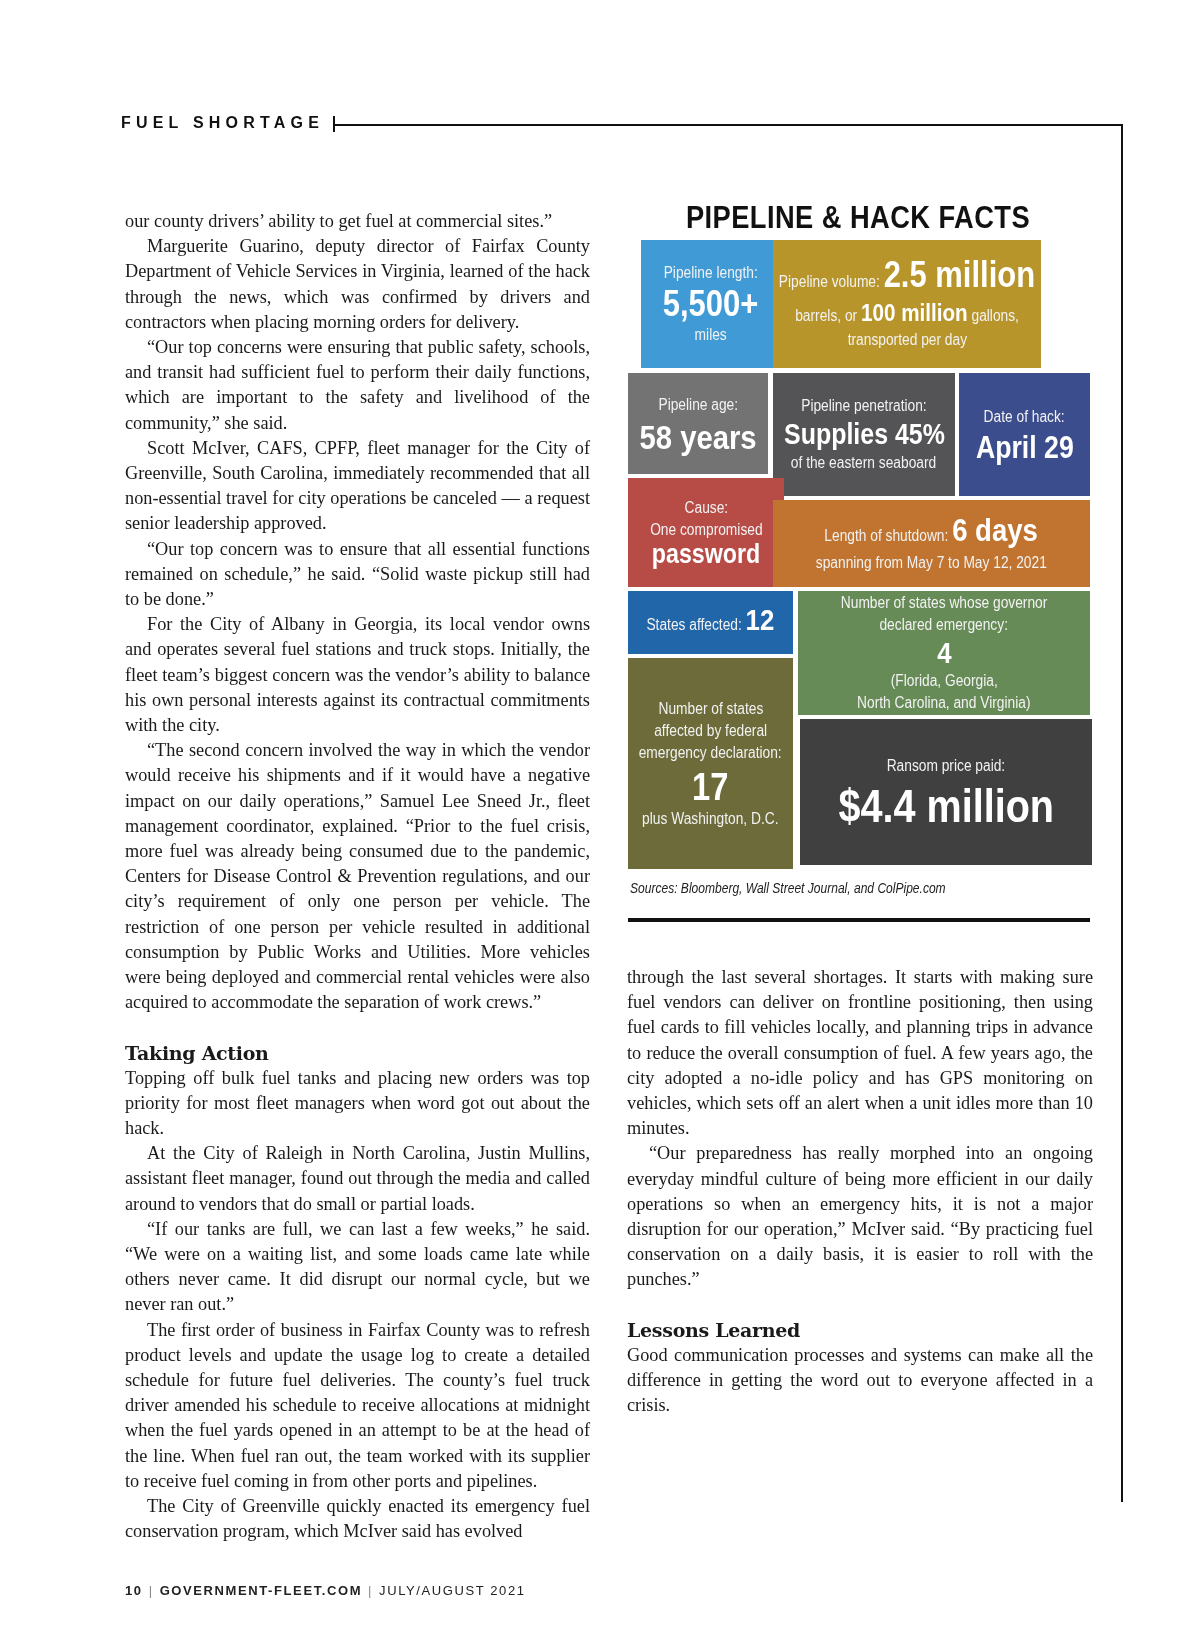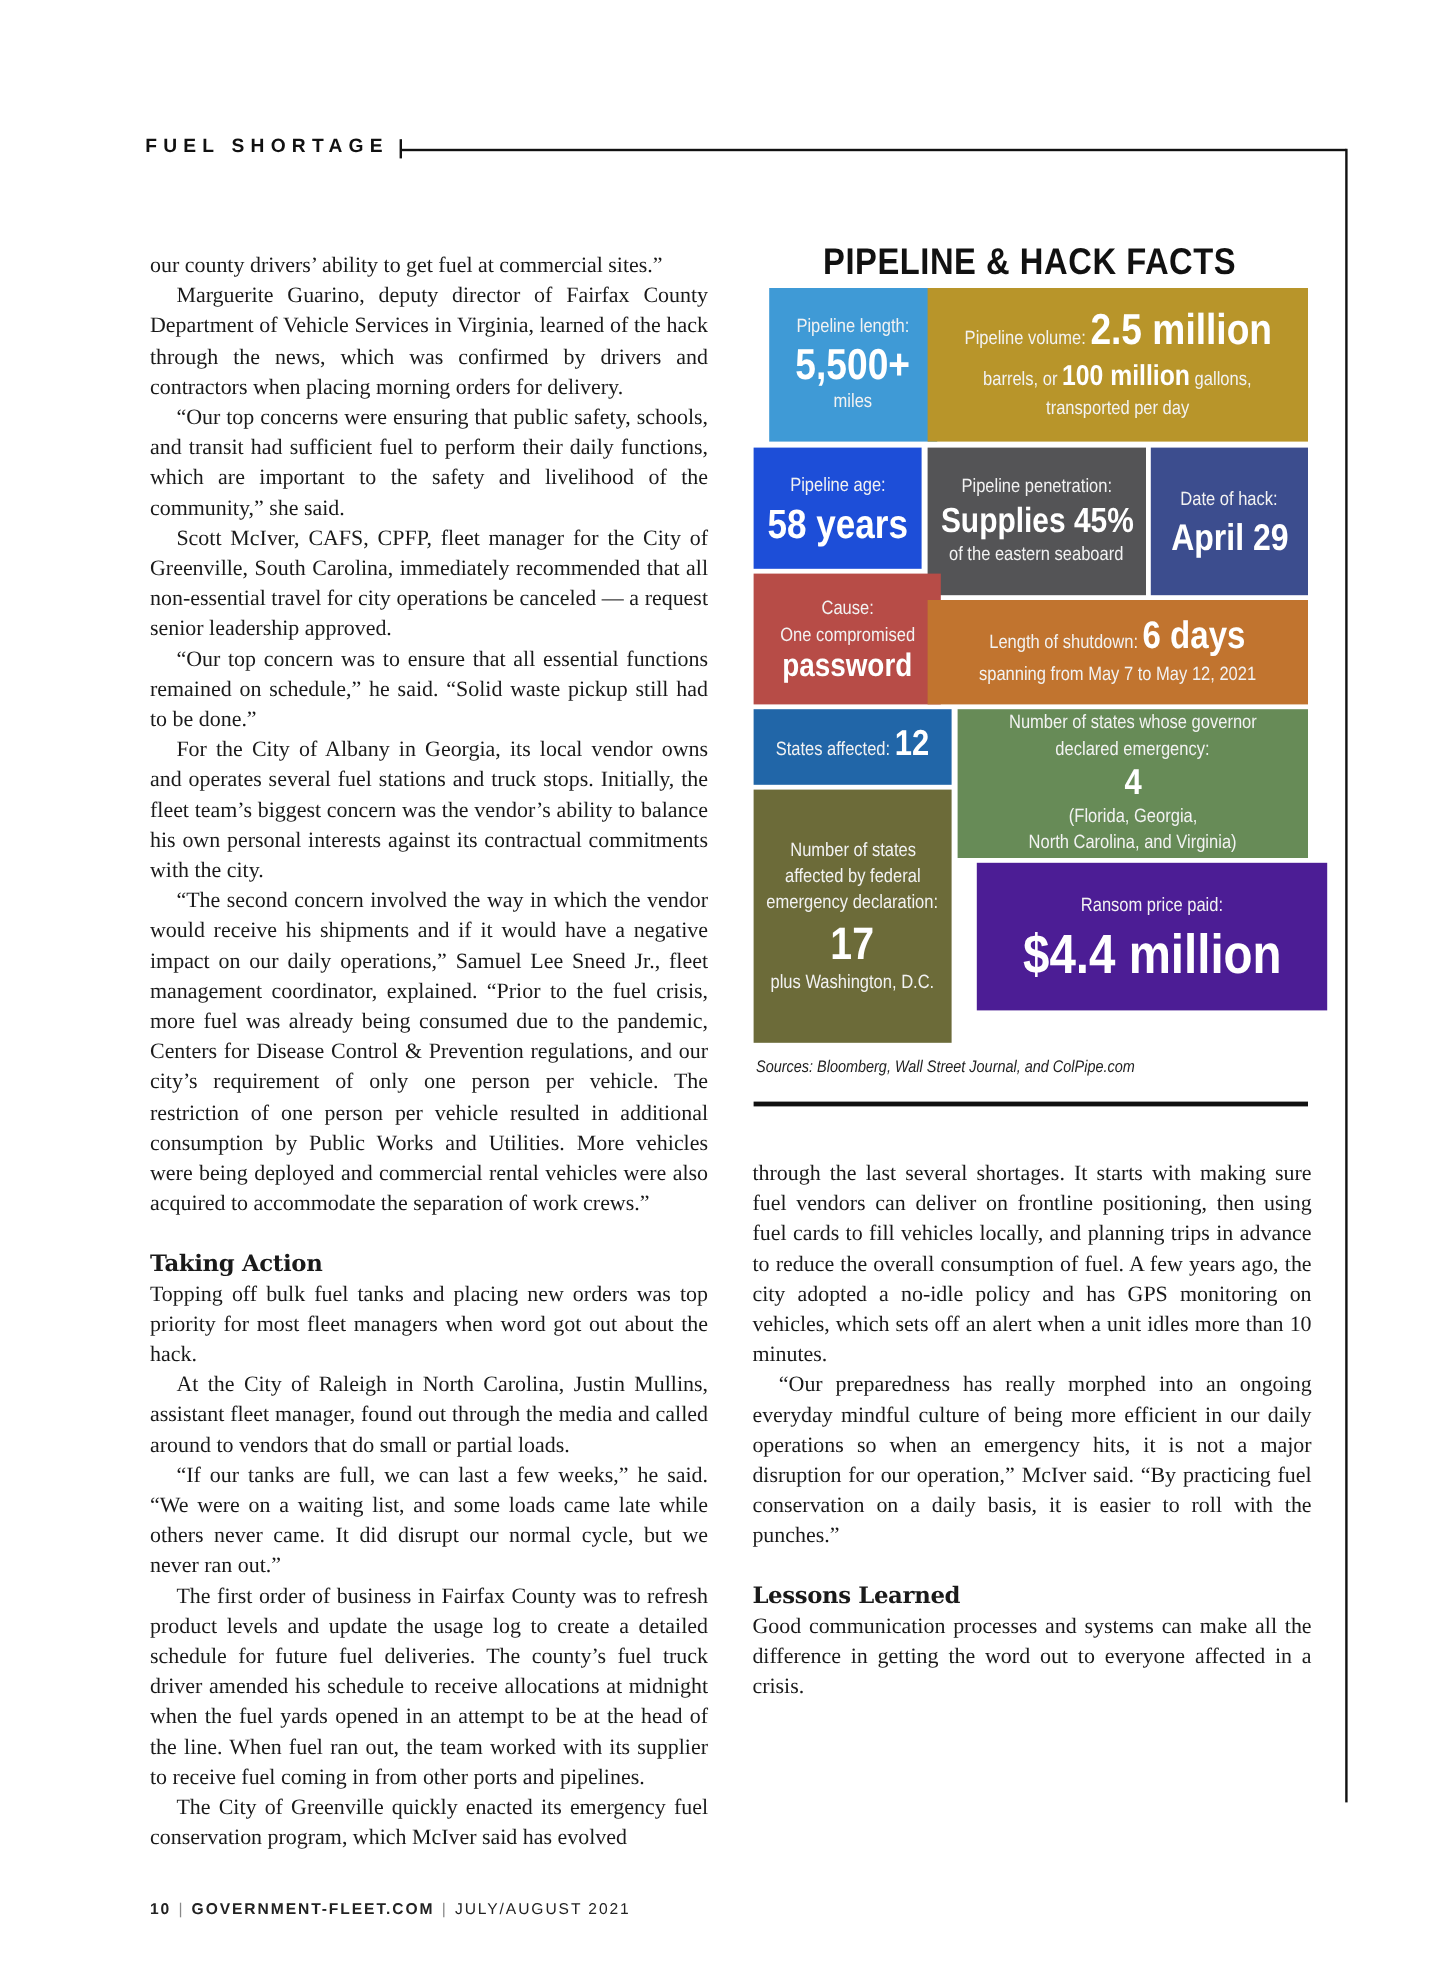--- a/index.html
+++ b/index.html
@@ -55,34 +55,34 @@
 </div>
 
 <div class="infobox">
   <div class="info-title">PIPELINE &amp; HACK FACTS</div>
 
   <div class="tile" style="left:13px;top:40px;width:140px;height:128px;background:#3f9ad6;">
     <div class="lbl">Pipeline length:</div>
     <div class="big" style="font-size:36px;margin:2px 0;">5,500+</div>
     <div class="sub">miles</div>
   </div>
-  <div class="tile" style="left:145px;top:40px;width:317px;height:128px;background:#b8952a;">
+  <div class="tile" style="left:145px;top:40px;width:268px;height:128px;background:#b8952a;">
     <div class="lbl" style="line-height:36px;">
       <span>Pipeline volume:</span>
       <span class="inline-big" style="font-size:36px;color:#fff;">2.5 million</span>
     </div>
     <div class="sub" style="line-height:26px;">
       <span>barrels, or</span>
       <span class="inline-big" style="font-size:24px;color:#fff;">100 million</span>
       <span>gallons,</span>
     </div>
     <div class="sub">transported per day</div>
   </div>
 
-  <div class="tile" style="left:0;top:173px;width:140px;height:101px;background:#1d4ed8;">
+  <div class="tile" style="left:0;top:173px;width:140px;height:101px;background:#737373;">
     <div class="lbl">Pipeline age:</div>
     <div class="big" style="font-size:34px;margin-top:4px;">58 years</div>
   </div>
   <div class="tile" style="left:145px;top:173px;width:182px;height:123px;background:#545456;align-items:center;">
     <div class="lbl">Pipeline penetration:</div>
     <div class="big" style="font-size:29px;margin:3px 0;">Supplies 45%</div>
     <div class="sub">of the eastern seaboard</div>
   </div>
   <div class="tile" style="left:331px;top:173px;width:131px;height:123px;background:#3c4d8e;">
     <div class="lbl">Date of hack:</div>
@@ -116,21 +116,21 @@
     <div class="sub">North Carolina, and Virginia)</div>
   </div>
 
   <div class="tile" style="left:0;top:458px;width:165px;height:211px;background:#6c6b39;">
     <div class="lbl">Number of states</div>
     <div class="lbl">affected by federal</div>
     <div class="lbl">emergency declaration:</div>
     <div class="big" style="font-size:38px;margin:4px 0 2px;">17</div>
     <div class="sub">plus Washington, D.C.</div>
   </div>
-  <div class="tile" style="left:186px;top:519px;width:292px;height:123px;background:#4c1d95;">
+  <div class="tile" style="left:172px;top:519px;width:292px;height:146px;background:#404040;">
     <div class="lbl">Ransom price paid:</div>
     <div class="big" style="font-size:46px;margin-top:6px;">$4.4 million</div>
   </div>
 
   <div class="sources">Sources: Bloomberg, Wall Street Journal, and ColPipe.com</div>
   <div class="info-rule"></div>
 </div>
 
 <div class="col col-right">
   <p class="noindent">through the last several shortages. It starts with making sure fuel vendors can deliver on frontline positioning, then using fuel cards to fill vehicles locally, and planning trips in advance to reduce the overall consumption of fuel. A few years ago, the city adopted a no-idle policy and has GPS monitoring on vehicles, which sets off an alert when a unit idles more than 10 minutes.</p>

